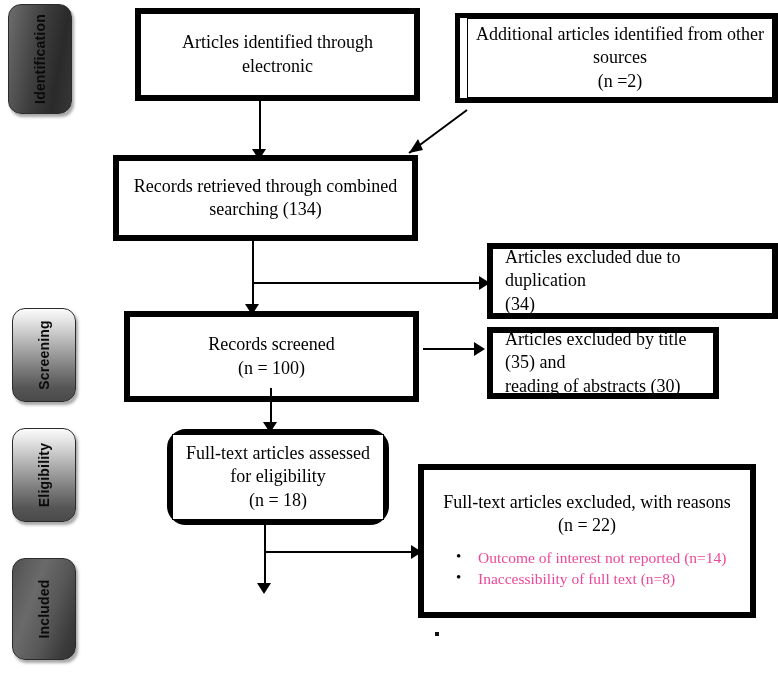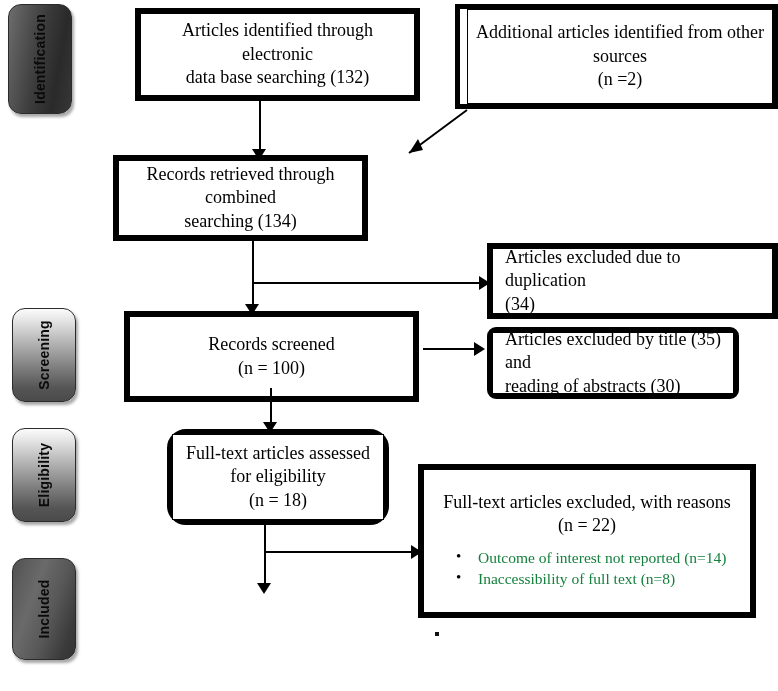--- a/index.html
+++ b/index.html
@@ -86,21 +86,21 @@
   .reason-list {
     list-style: none;
     margin: 10px 0 0 0;
     padding: 0 0 0 46px;
     align-self: stretch;
   }
   .reason-list li {
     position: relative;
     font-size: 15.5px;
     line-height: 1.28;
-    color: #15803d;
+    color: #ec4899;
     text-align: left;
     margin-bottom: 2px;
   }
   .reason-list li::before {
     content: "\2022";
     position: absolute;
     left: -22px;
     top: -1px;
     font-size: 15px;
     color: #000000;
@@ -161,41 +161,40 @@
     <span class="stage-label">Eligibility</span>
   </div>
 
   <div class="stage-badge badge-included" style="left:12px; top:558px; width:62px; height:100px;">
     <span class="stage-label">Included</span>
   </div>
 
   <div class="flow-box" style="left:135px; top:8px; width:285px; height:93px;">
     <div class="inner">
       <div class="box-text">Articles identified through electronic</div>
-      <div class="box-text">data base searching (132)</div>
-    </div>
-  </div>
-
-  <div class="flow-box" style="left:455px; top:4px; width:323px; height:105px;padding-left:7px;">
+    </div>
+  </div>
+
+  <div class="flow-box" style="left:455px; top:13px; width:323px; height:90px;padding-left:7px;">
     <div class="inner">
       <div class="box-text">Additional articles identified from other</div>
       <div class="box-text">sources</div>
       <div class="box-text">(n =2)</div>
     </div>
   </div>
 
   <div class="line-v" style="left:259px; top:101px; height:52px;"></div>
   <div class="arrow-down" style="left:252px; top:149px;"></div>
 
   <svg class="diag-arrow" style="left:395px; top:108px;" width="75" height="56">
     <line x1="72" y1="2" x2="14" y2="45" stroke="#000000" stroke-width="2"></line>
     <polygon points="14,45 28,42 23,31" fill="#000000"></polygon>
   </svg>
 
-  <div class="flow-box" style="left:113px; top:155px; width:255px; height:86px;">
+  <div class="flow-box" style="left:113px; top:155px; width:305px; height:86px;">
     <div class="inner">
       <div class="box-text">Records retrieved through combined</div>
       <div class="box-text">searching (134)</div>
     </div>
   </div>
 
   <div class="line-v" style="left:252px; top:241px; height:67px;"></div>
   <div class="arrow-down" style="left:245px; top:304px;"></div>
   <div class="line-h" style="left:252px; top:282px; width:233px;"></div>
   <div class="arrow-right" style="left:479px; top:276px;"></div>
@@ -210,21 +209,21 @@
   <div class="flow-box" style="left:124px; top:311px; width:295px; height:91px;">
     <div class="inner">
       <div class="box-text">Records screened</div>
       <div class="box-text">(n =   100)</div>
     </div>
   </div>
 
   <div class="line-h" style="left:423px; top:348px; width:56px;"></div>
   <div class="arrow-right" style="left:474px; top:342px;"></div>
 
-  <div class="flow-box" style="left:487px; top:327px; width:252px; height:72px;border-radius:9px;">
+  <div class="flow-box" style="left:487px; top:327px; width:232px; height:72px;">
     <div class="inner left-align">
       <div class="box-text left">Articles excluded by title (35) and</div>
       <div class="box-text left">reading of abstracts (30)</div>
     </div>
   </div>
 
   <div class="line-v" style="left:270px; top:388px; height:40px;"></div>
   <div class="arrow-down" style="left:263px; top:422px;"></div>
 
   <div class="flow-box" style="left:167px; top:429px; width:222px; height:96px;border-radius:19px;">

